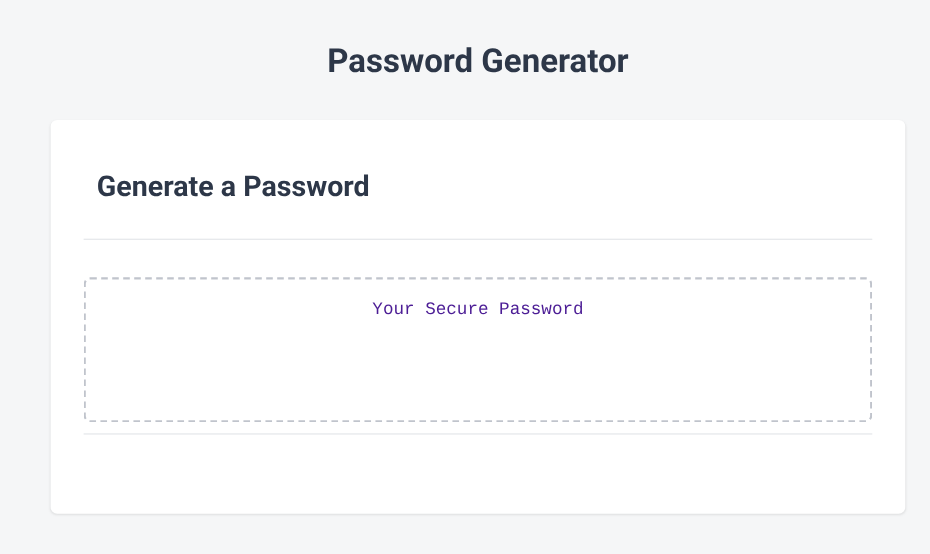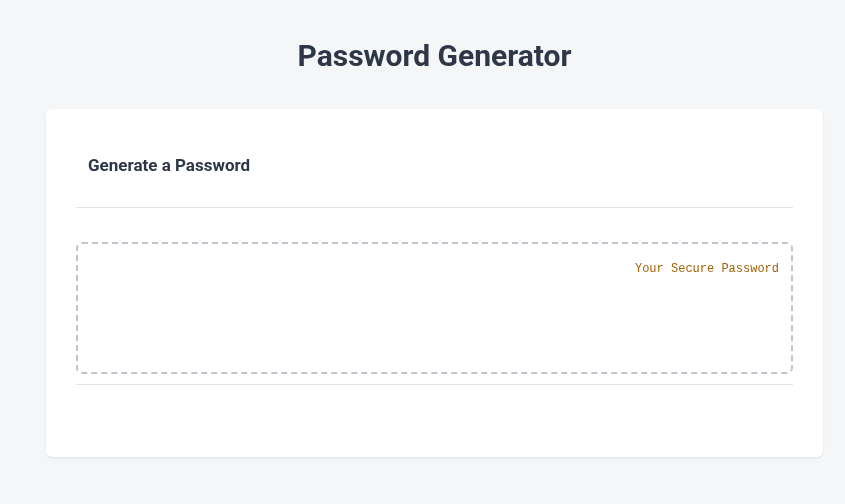--- a/index.html
+++ b/index.html
@@ -23,44 +23,44 @@
       padding-bottom: 36px;
     }
     .card {
       background: #ffffff;
       margin: 0 22px;
       border-radius: 6px;
       box-shadow: 0 1px 3px rgba(0,0,0,0.06), 0 1px 2px rgba(0,0,0,0.04);
       padding: 34px 30px 28px 30px;
     }
     .card-title {
-      font-size: 17px;
+      font-size: 26px;
       font-weight: 700;
       color: #2d3748;
       margin-bottom: 20px;
     }
     .divider {
       border: none;
       border-top: 1px solid #e2e4e8;
       margin: 0 0 10px 0;
     }
     .divider-bottom {
       border: none;
       border-top: 1px solid #e2e4e8;
       margin: 10px 0 20px 0;
     }
     .password-box {
       border: 2px dashed #c0c4cc;
       border-radius: 6px;
       height: 132px;
-      text-align: right;
+      text-align: center;
       padding-top: 18px;
       font-family: "Courier New", Courier, monospace;
-      font-size: 12px;
-      color: #a16207;
+      font-size: 16px;
+      color: #4c1d95;
     }
     .btn-wrap {
       text-align: center;
     }
     .generate-btn {
       background: #b71c1c;
       color: #ffffff;
       border: none;
       border-radius: 999px;
       font-size: 20px;

